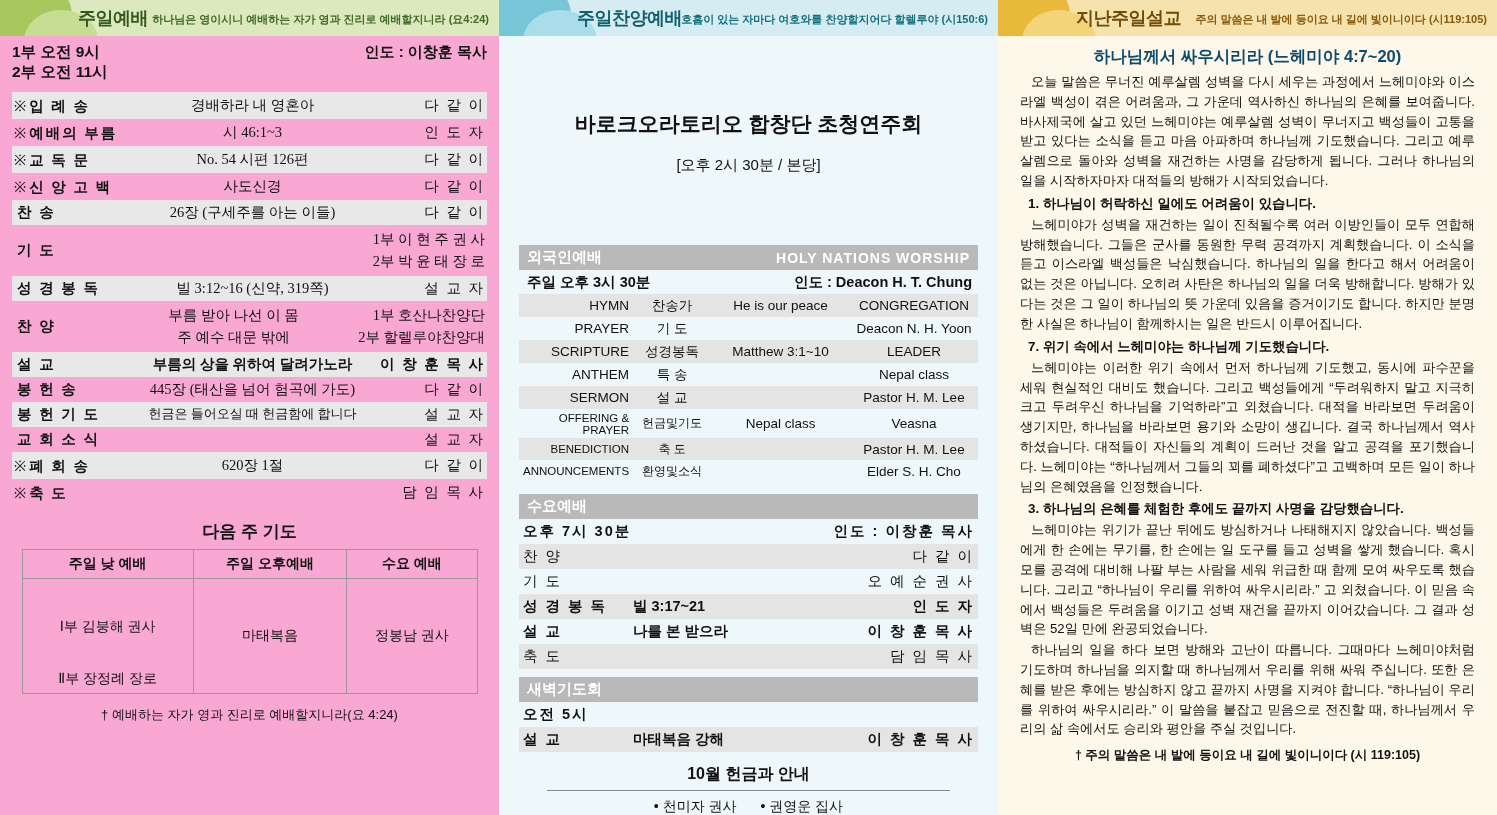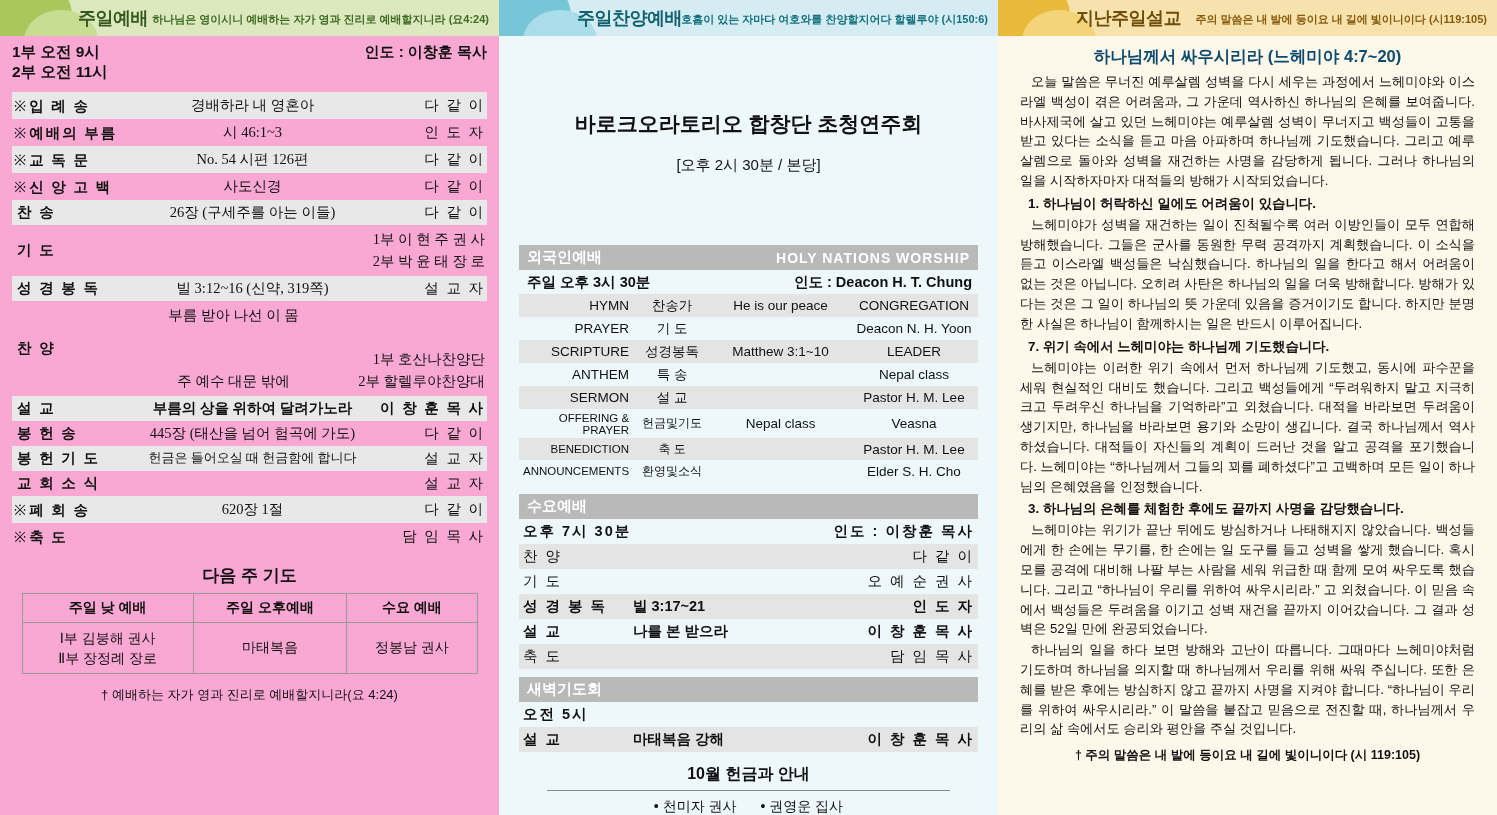--- a/index.html
+++ b/index.html
@@ -69,21 +69,21 @@
   .spread { display:flex; justify-content:flex-start; }
   .two-line div { line-height:1.55; }
   .b { font-weight:bold; }
 
   .next-week-title { text-align:center; font-size:17px; font-weight:bold; margin:14px 0 6px; color:#111; }
   table.nextweek { width:96%; margin:0 auto; border-collapse:collapse; font-size:14px; }
   table.nextweek th, table.nextweek td {
     border:1px solid #999; padding:5px 2px; text-align:center; color:#111;
   }
   table.nextweek th { font-weight:bold; }
-  table.nextweek td .ln { line-height:1.45; }
+  table.nextweek td .ln { line-height:1.45;margin-top:32px; }
   .footer-verse { text-align:center; font-size:13px; margin-top:12px; color:#111; }
 
   
   .c2-body { padding:0 20px; }
   .c2-title { text-align:center; font-size:21px; font-weight:bold; margin-top:74px; color:#111; }
   .c2-sub { text-align:center; font-size:15px; margin-top:18px; color:#111; }
 
   .sec { margin-top:0; }
   .sec-head {
     background:#b9b9b9; color:#fff; font-weight:bold; font-size:15px;
@@ -177,21 +177,21 @@
         <tr class="r-shade">
           <td class="cell-item"><span class="mark"></span><span>성 경 봉 독</span></td>
           <td class="cell-mid">빌 3:12~16 (신약, 319쪽)</td>
           <td class="cell-right">설   교   자</td>
         </tr>
         <tr class="r-plain two-line">
           <td class="cell-item"><span class="mark"></span><span>찬        양</span></td>
           <td class="cell-mid" colspan="2">
             <div class="spread">
               <span style="flex:1;text-align:center;">부름 받아 나선 이 몸</span>
-              <span style="width:150px;text-align:right;margin-top:44px;">1부 호산나찬양단</span>
+              <span style="width:150px;text-align:right;">1부 호산나찬양단</span>
             </div>
             <div class="spread">
               <span style="flex:1;text-align:center;">주 예수 대문 밖에</span>
               <span style="width:150px;text-align:right;">2부 할렐루야찬양대</span>
             </div>
           </td>
         </tr>
         <tr class="r-shade hl">
           <td class="cell-item b"><span class="mark"></span><span>설        교</span></td>
           <td class="cell-mid b">부름의 상을 위하여 달려가노라</td>

